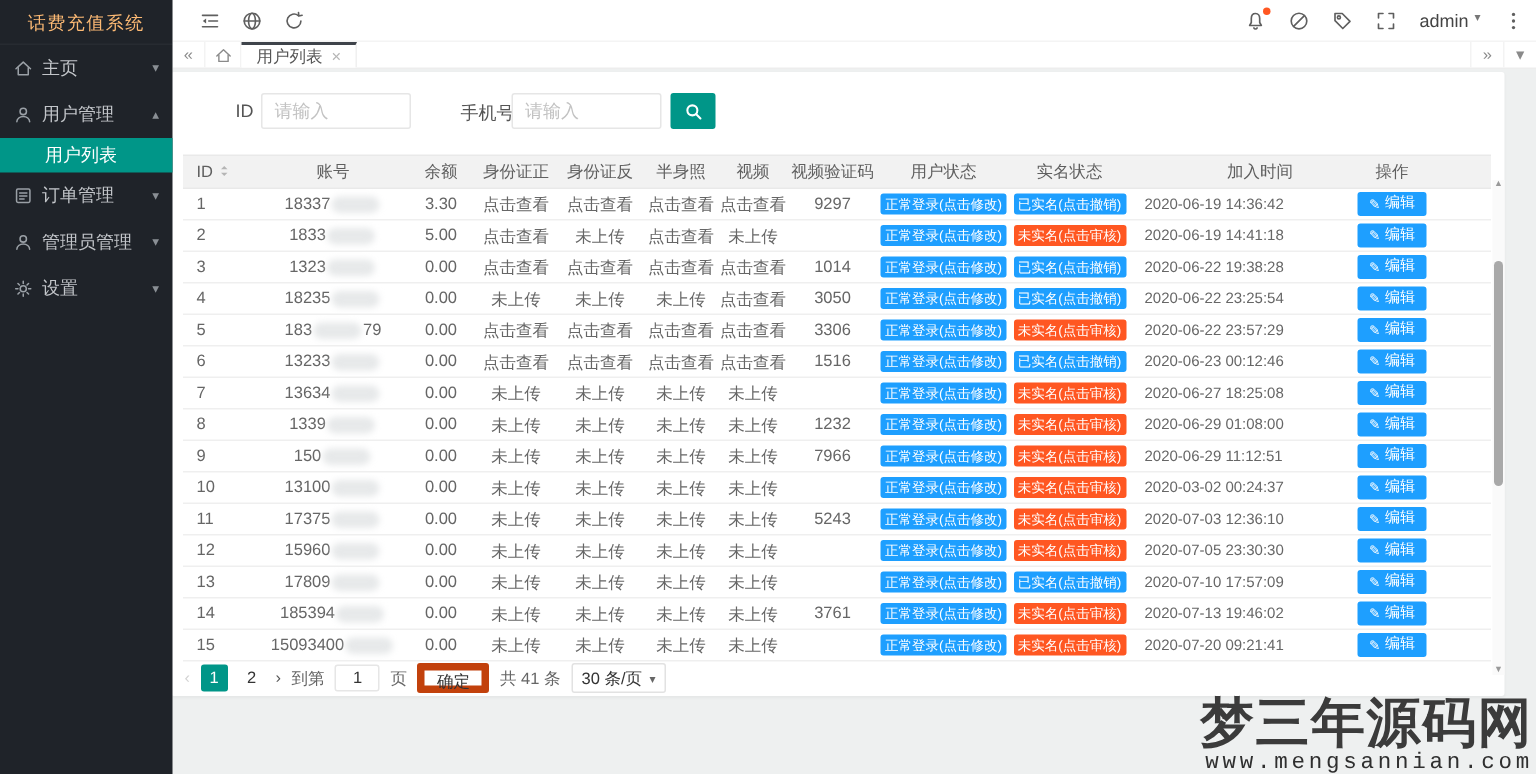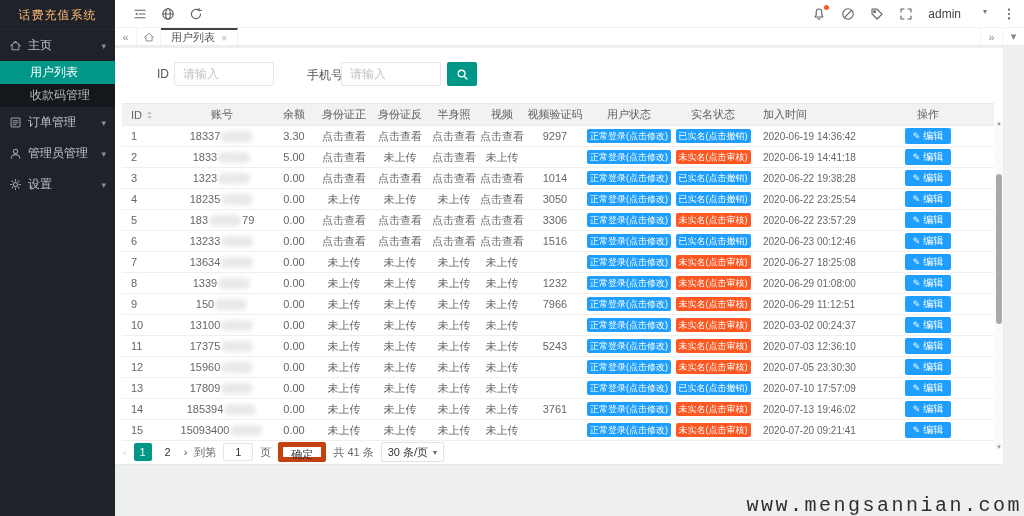--- a/index.html
+++ b/index.html
@@ -18,21 +18,21 @@
   .side-sub-item { height:23px; line-height:23px; padding-left:30px; font-size:12px; color:#b4b7bb; cursor:pointer; white-space:nowrap; }
   .side-sub-item.active { background:#009688; color:#fff; }
 
   
   .topbar { position:absolute; left:115px; top:0; width:909px; height:28px; background:#fff; border-bottom:1px solid #f4f4f4; display:flex; align-items:center; z-index:2; }
   .tb-left { display:flex; align-items:center; gap:14px; padding-left:18px; }
   .tb-right { margin-left:auto; display:flex; align-items:center; gap:15px; padding-right:8px; }
   .tb-ico { width:14px; height:14px; color:#5f5f5f; position:relative; cursor:pointer; }
   .tb-ico svg, .ico svg { width:100%; height:100%; display:block; }
   .dot { position:absolute; right:-3px; top:-2px; width:5px; height:5px; border-radius:50%; background:#ff5722; }
-  .user-menu { display:flex; align-items:flex-start; gap:22px; font-size:12px; color:#444; cursor:pointer; }
+  .user-menu { display:flex; align-items:flex-start; gap:4px; font-size:12px; color:#444; cursor:pointer; }
   .user-caret { font-size:8px; color:#777; }
 
   
   .tabbar { position:absolute; left:115px; top:28px; width:909px; height:18px; background:#fff; border-bottom:1px solid #ededed; display:flex; align-items:stretch; z-index:2; }
   .tab-ctl { width:22px; display:flex; align-items:center; justify-content:center; color:#8a8a8a; font-size:11px; border-right:1px solid #f3f3f3; cursor:pointer; }
   .tab-ctl.right { border-right:none; border-left:1px solid #f3f3f3; }
   .tab-home { width:24px; display:flex; align-items:center; justify-content:center; border-right:1px solid #f3f3f3; cursor:pointer; }
   .tab-home .ico { width:12px; height:12px; color:#8a8a8a; }
   .tab { display:flex; align-items:center; gap:6px; padding:0 10px; font-size:11px; color:#555; background:#fff; border-top:2px solid #3e434a; border-right:1px solid #f0f0f0; cursor:pointer; }
   .tab-close { color:#b5b5b5; font-size:11px; }
@@ -50,21 +50,21 @@
   .f-input::placeholder { color:#c2c2c2; }
   .f-input.id { left:60px; }
   .f-input.phone { left:227px; }
   .f-btn { position:absolute; left:333px; top:0; width:30px; height:24px; background:#009688; border:none; border-radius:2px; cursor:pointer; display:flex; align-items:center; justify-content:center; }
   .f-btn .ico { width:13px; height:13px; color:#fff; }
 
   
   .tbl { position:absolute; left:8px; top:55px; width:872px; border-collapse:collapse; table-layout:fixed; }
   .tbl th { height:22px; background:#f2f2f2; border:1px solid #e9e9e9; border-left:none; border-right:none; font-weight:normal; font-size:11px; color:#5f5f5f; text-align:center; }
   .tbl th:first-child { text-align:left; padding-left:9px; }
-  .tbl th.lft { text-align:left; padding-left:9px; }
+  .tbl th.lft { text-align:right; padding-left:9px; }
   .tbl td { height:21px; border-bottom:1px solid #efefef; font-size:11px; color:#666; text-align:center; white-space:nowrap; overflow:hidden; }
   .tbl td:first-child { text-align:left; padding-left:9px; }
   .tbl td.lft { text-align:left; padding-left:9px; font-size:10px; }
   .sort { display:inline-block; width:9px; height:10px; vertical-align:-1px; margin-left:3px; color:#b5b5b5; }
   .blurpill { display:inline-block; vertical-align:middle; width:32px; height:11px; border-radius:6px; background:#e7e9ea; filter:blur(2px); margin:0 1px; }
   .badge { display:inline-block; color:#fff; font-size:9px; line-height:14px; padding:0 3px; border-radius:2px; white-space:nowrap; cursor:pointer; }
   .badge.blue { background:#1E9FFF; }
   .badge.orange { background:#FF5722; }
   .btn-edit { display:inline-flex; align-items:center; gap:3px; background:#1E9FFF; color:#fff; font-size:10px; line-height:16px; padding:0 8px; border:none; border-radius:2px; cursor:pointer; }
   .btn-edit .pen { font-size:9px; }
@@ -81,43 +81,52 @@
   .pg-num { min-width:18px; height:18px; line-height:18px; text-align:center; cursor:pointer; color:#333; }
   .pg-num.active { background:#009688; color:#fff; border-radius:2px; }
   .pg-input { width:30px; height:18px; border:1px solid #e6e6e6; border-radius:2px; text-align:center; font-size:11px; color:#333; outline:none; }
   .pg-btn { height:20px; padding:0 8px; background:#fff; border:5px solid #c2410c; border-radius:2px; font-size:11px; color:#333; cursor:pointer; }
   .pg-select { height:20px; display:flex; align-items:center; gap:5px; padding:0 6px; border:1px solid #e2e2e2; border-radius:2px; cursor:pointer; color:#333;justify-content:center; }
   .pg-select .crt { font-size:8px; color:#666; }
 
   
   .watermark { position:absolute; right:2px; bottom:0; z-index:6; text-align:right; line-height:1; }
   .wm-title { font-size:36px; font-weight:bold; color:#3b3b3b; letter-spacing:1px; font-family:"Liberation Serif","DejaVu Serif",serif; }
-  .wm-url { font-size:20px; color:#2f2f2f; letter-spacing:2.5px; font-family:"Liberation Mono","DejaVu Sans Mono",monospace; margin-top:1px; }
+  .wm-url { font-size:15px; color:#2f2f2f; letter-spacing:2.5px; font-family:"Liberation Mono","DejaVu Sans Mono",monospace; margin-top:1px; }
 </style>
 </head>
 <body>
 
 <div id="stage">
 
   <aside class="sidebar">
     <div class="logo">话费充值系统</div>
     <nav id="side-menu">
         <div class="side-item">
           <span class="ico">
             <svg viewBox="0 0 14 14" fill="none" stroke="currentColor" stroke-width="1.1" stroke-linecap="round" stroke-linejoin="round">
               <path d="M1.8 7.4 L7 2.6 L12.2 7.4"></path>
               <path d="M3.4 6.6 V11.6 H10.6 V6.6"></path>
             </svg>
           </span>
           <span class="lbl">主页</span>
           <span class="side-caret">▾</span>
         </div>
+        <div class="side-item">
+          <span class="ico">
+            <svg viewBox="0 0 14 14" fill="none" stroke="currentColor" stroke-width="1.1" stroke-linecap="round" stroke-linejoin="round">
+              <circle cx="7" cy="4.6" r="2.3"></circle>
+              <path d="M2.4 12 a4.6 3.8 0 0 1 9.2 0"></path>
+            </svg>
+          </span>
+          <span class="lbl">用户管理</span>
+          <span class="side-caret">▴</span>
+        </div>
         <div class="side-sub">
           <div class="side-sub-item active">用户列表</div>
-          <div class="side-sub-item">收款码管理</div>
         </div>
         <div class="side-item">
           <span class="ico">
             <svg viewBox="0 0 14 14" fill="none" stroke="currentColor" stroke-width="1.1" stroke-linecap="round" stroke-linejoin="round">
               <rect x="2.2" y="2.2" width="9.6" height="9.6" rx="1"></rect>
               <path d="M4.4 5 H9.6 M4.4 7.2 H9.6 M4.4 9.4 H7.6"></path>
             </svg>
           </span>
           <span class="lbl">订单管理</span>
           <span class="side-caret">▾</span>
@@ -554,16 +563,17 @@
       <button class="pg-btn">确定</button>
       <span>共 41 条</span>
       <span class="pg-select">
         <span>30 条/页</span>
         <span class="crt">▾</span>
       </span>
     </div>
   </section>
 
   <div class="watermark">
+    <div class="wm-title">梦三年源码网</div>
     <div class="wm-url">www.mengsannian.com</div>
   </div>
 
 </div>
 
 </body></html>

